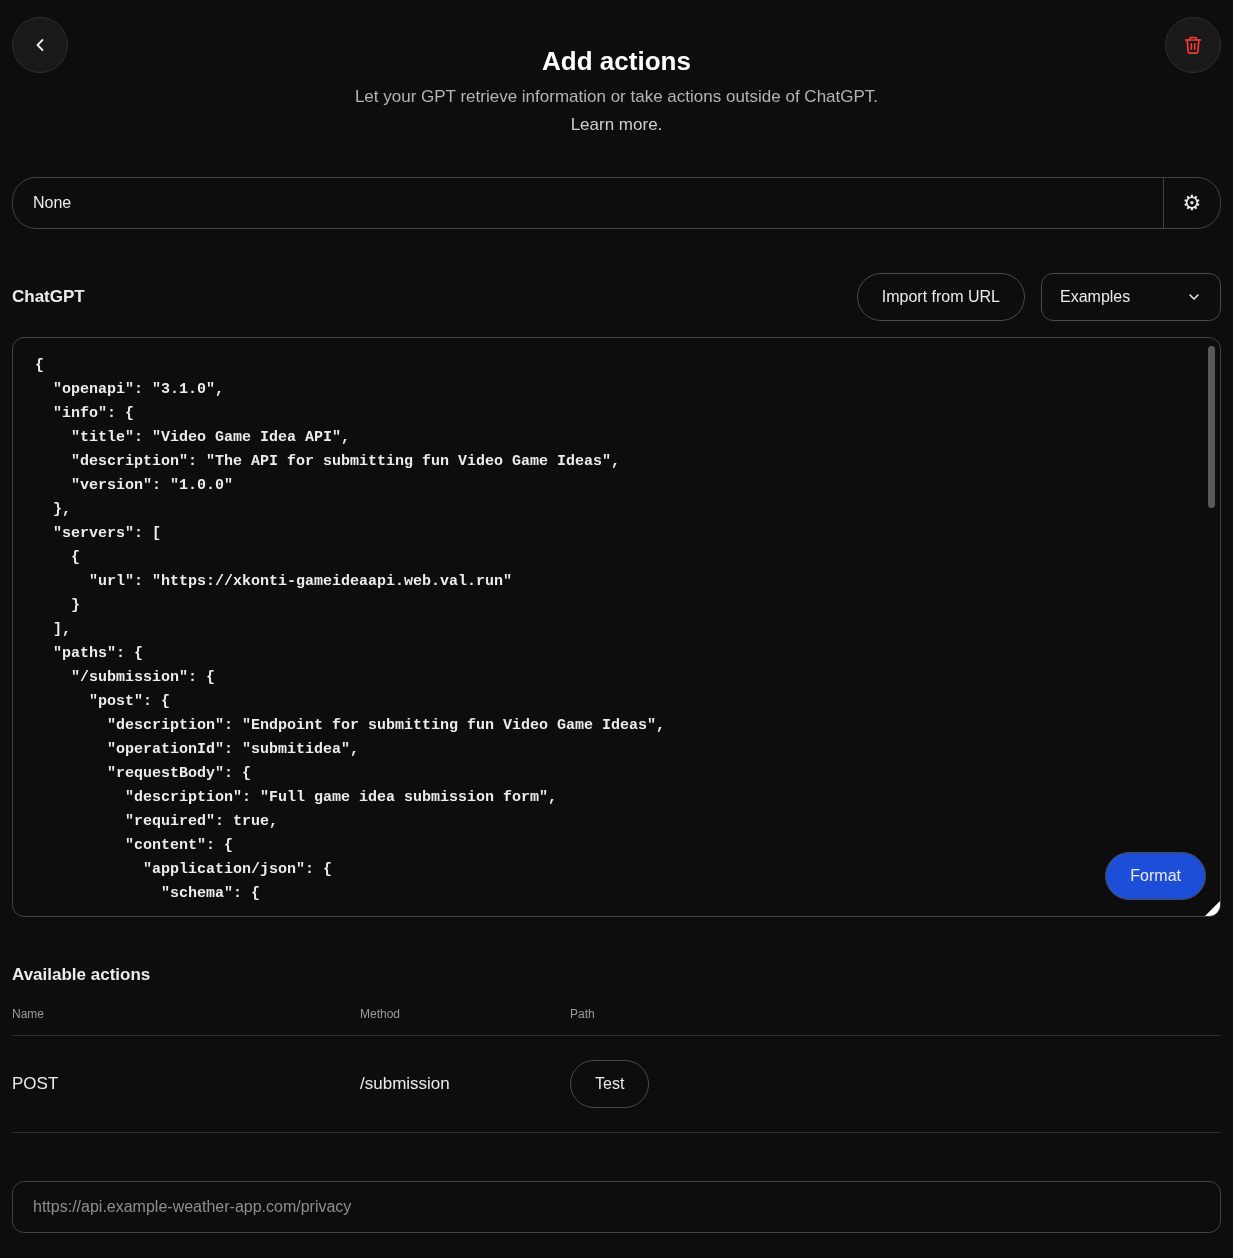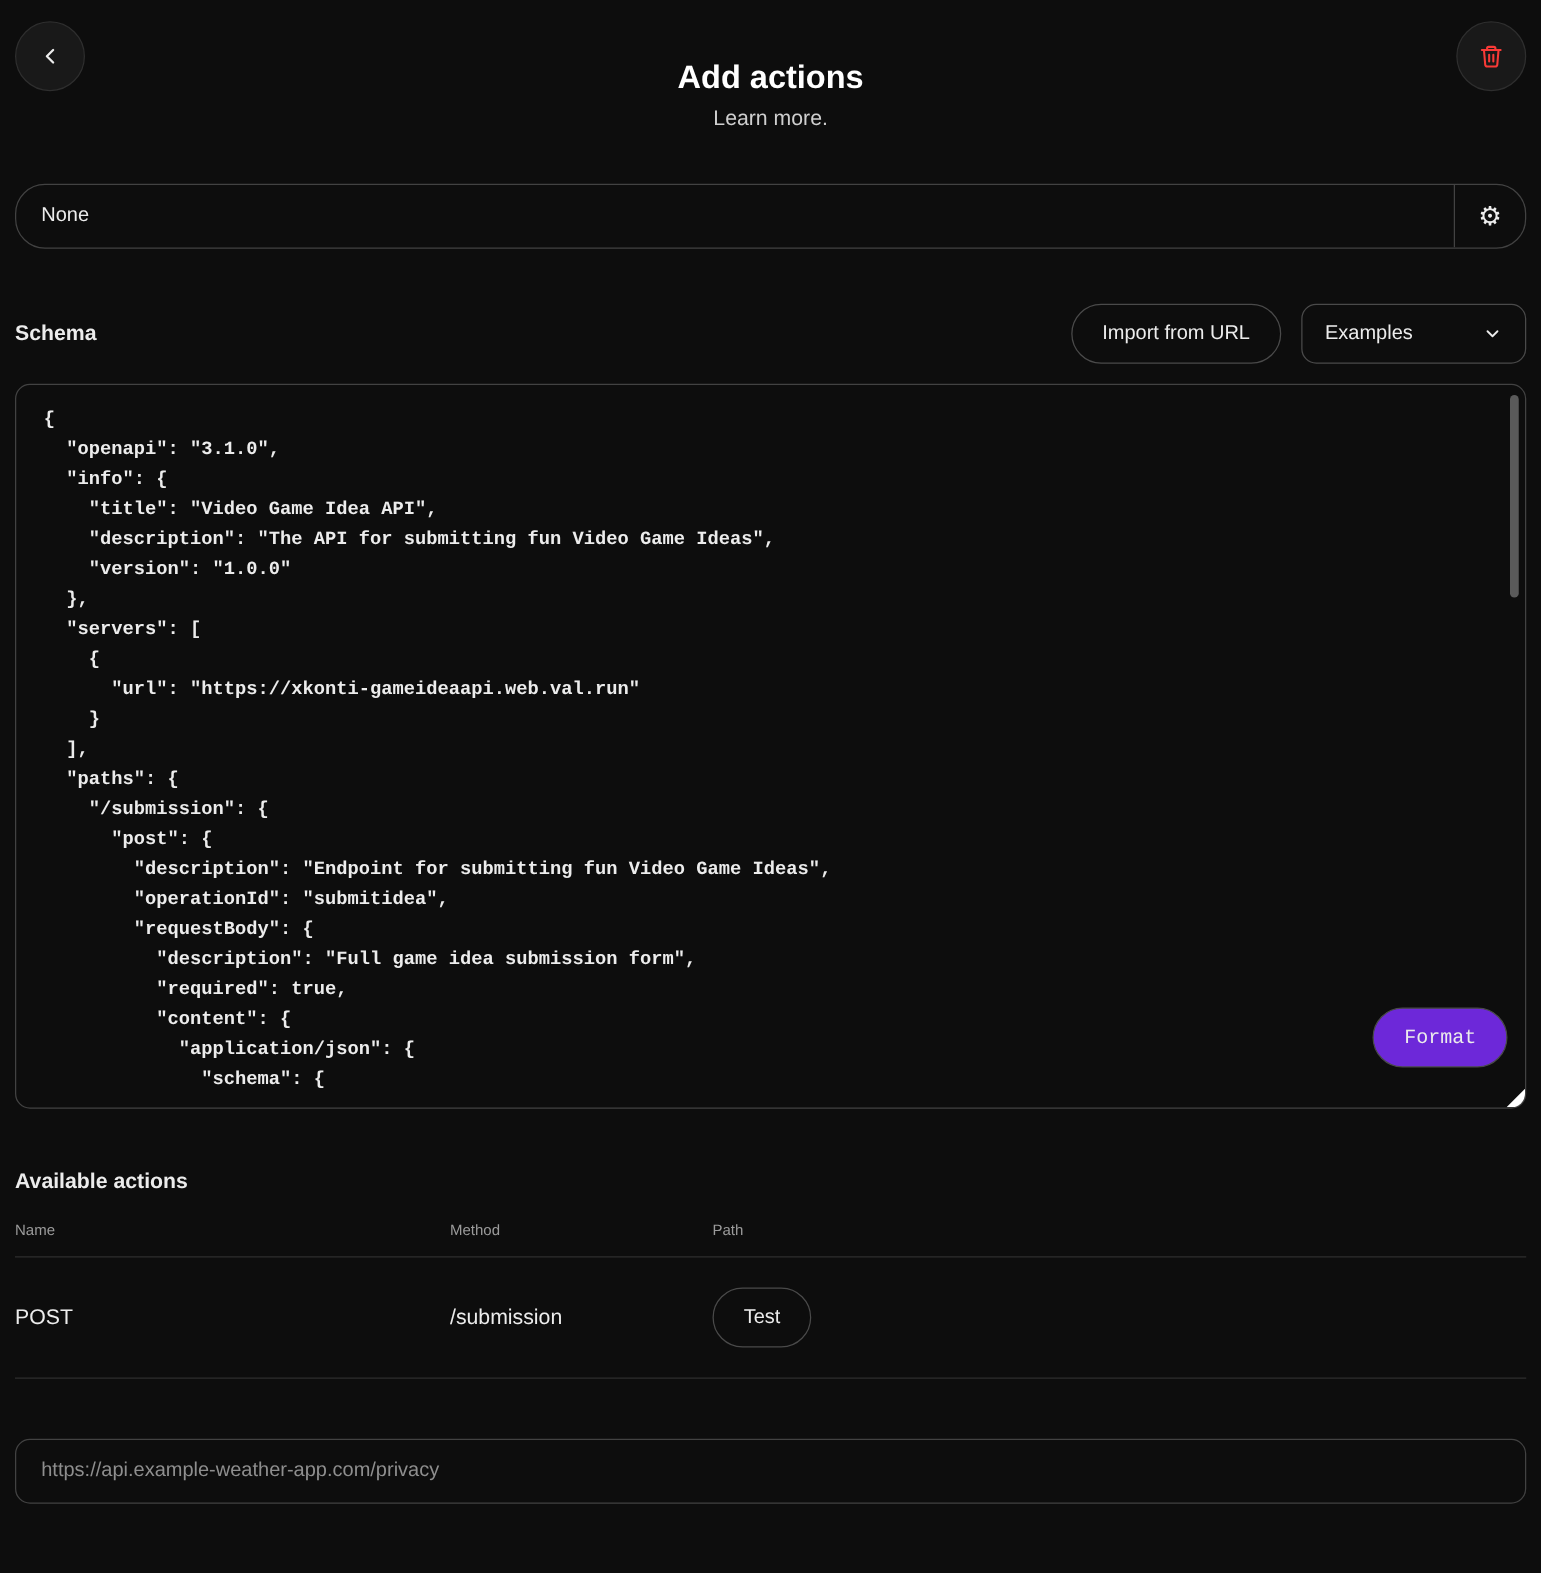--- a/index.html
+++ b/index.html
@@ -81,21 +81,21 @@
     color: #ececec;
     font-family: "Liberation Mono", monospace;
     font-size: 15px; line-height: 24px; font-weight: 700;
     white-space: pre; overflow: hidden;
   }
   .code-scrollbar-thumb {
     position: absolute; top: 8px; right: 5px;
     width: 7px; height: 162px; border-radius: 4px;
     background: #5a5a5a; cursor: grab;
   }
-  .format-btn { position: absolute; right: 14px; bottom: 32px; background: #6d28d9; font-family: Liberation Mono, monospace; }
+  .format-btn { position: absolute; right: 14px; bottom: 16px; background: #1d4ed8; }
   .resize-handle {
     position: absolute; right: 0; bottom: 0;
     width: 15px; height: 15px; background: #ffffff;
     clip-path: polygon(100% 0, 100% 100%, 0 100%);
     cursor: nwse-resize;
   }
 
   
   .actions-section { margin-top: 48px; }
   .actions-grid-head, .actions-grid-row {
@@ -133,20 +133,21 @@
   <div class="header">
     <button class="icon-circle-btn back-btn">
       <span>
         <svg width="20" height="20" viewBox="0 0 24 24" fill="none" stroke="#ececec" stroke-width="2.2" stroke-linecap="round" stroke-linejoin="round">
             <polyline points="15 18 9 12 15 6"></polyline>
           </svg>
       </span>
     </button>
 
     <h1 class="page-title">Add actions</h1>
+    <p class="page-subtitle">Let your GPT retrieve information or take actions outside of ChatGPT.</p>
     <a class="learn-more">Learn more.</a>
 
     <button class="icon-circle-btn delete-btn">
       <span>
         <svg width="20" height="20" viewBox="0 0 24 24" fill="none" stroke="#f93a37" stroke-width="2" stroke-linecap="round" stroke-linejoin="round">
             <path d="M3 6h18"></path>
             <path d="M19 6l-1.2 14a2 2 0 0 1-2 1.8H8.2a2 2 0 0 1-2-1.8L5 6"></path>
             <path d="M8 6V4.5A1.5 1.5 0 0 1 9.5 3h5A1.5 1.5 0 0 1 16 4.5V6"></path>
             <line x1="10" y1="10.5" x2="10" y2="17"></line>
             <line x1="14" y1="10.5" x2="14" y2="17"></line>
@@ -158,21 +159,21 @@
   <div class="auth-section">
     <div class="auth-input-group">
       <div class="auth-value">None</div>
       <div class="auth-divider"></div>
       <button class="auth-gear-btn">⚙</button>
     </div>
   </div>
 
   <div class="schema-section">
     <div class="schema-toolbar">
-      <h2 class="section-label">Schema</h2>
+      <h2 class="section-label">ChatGPT</h2>
       <button class="pill-btn">Import from URL</button>
       <button class="pill-btn examples-btn">
         <span>Examples</span>
         <span>
           <svg width="16" height="16" viewBox="0 0 24 24" fill="none" stroke="#ececec" stroke-width="2.2" stroke-linecap="round" stroke-linejoin="round">
               <polyline points="6 9 12 15 18 9"></polyline>
             </svg>
         </span>
       </button>
     </div>

